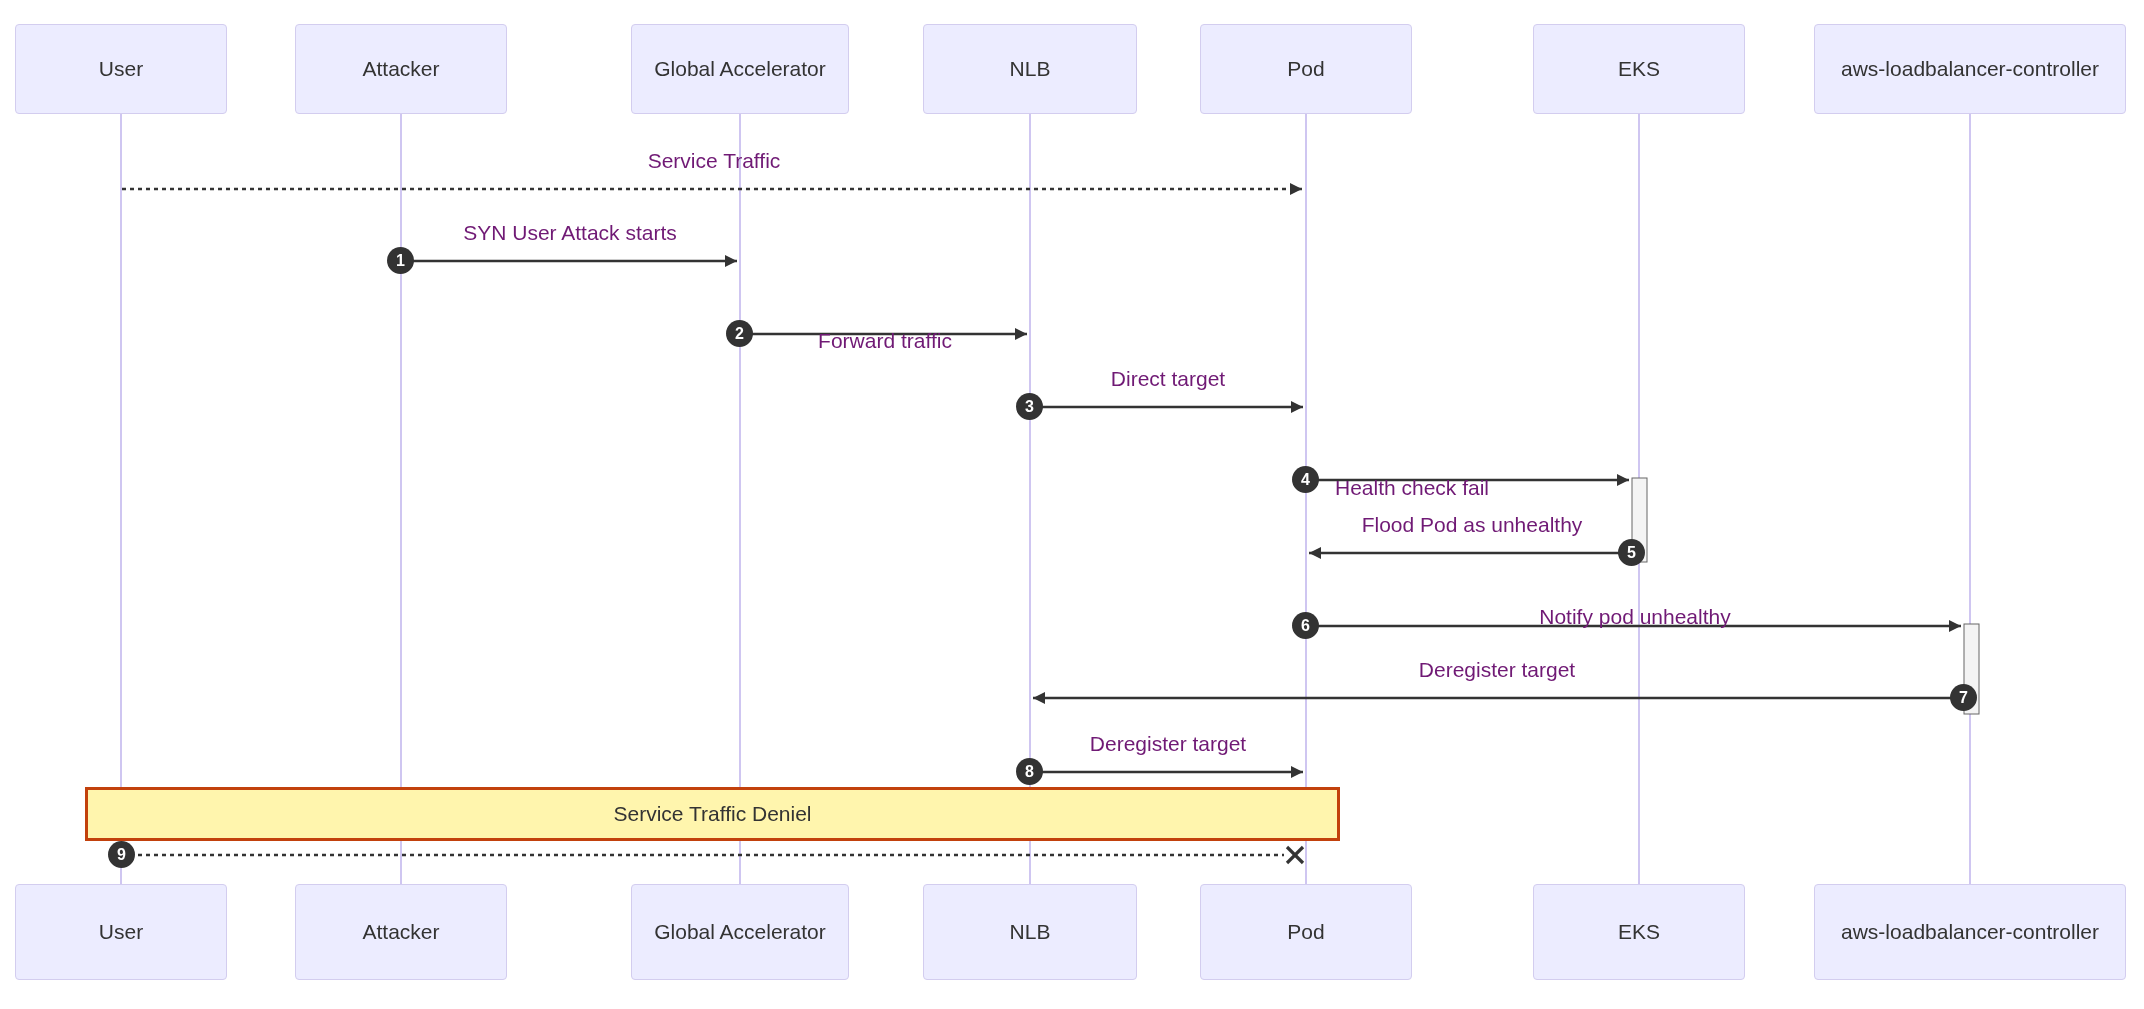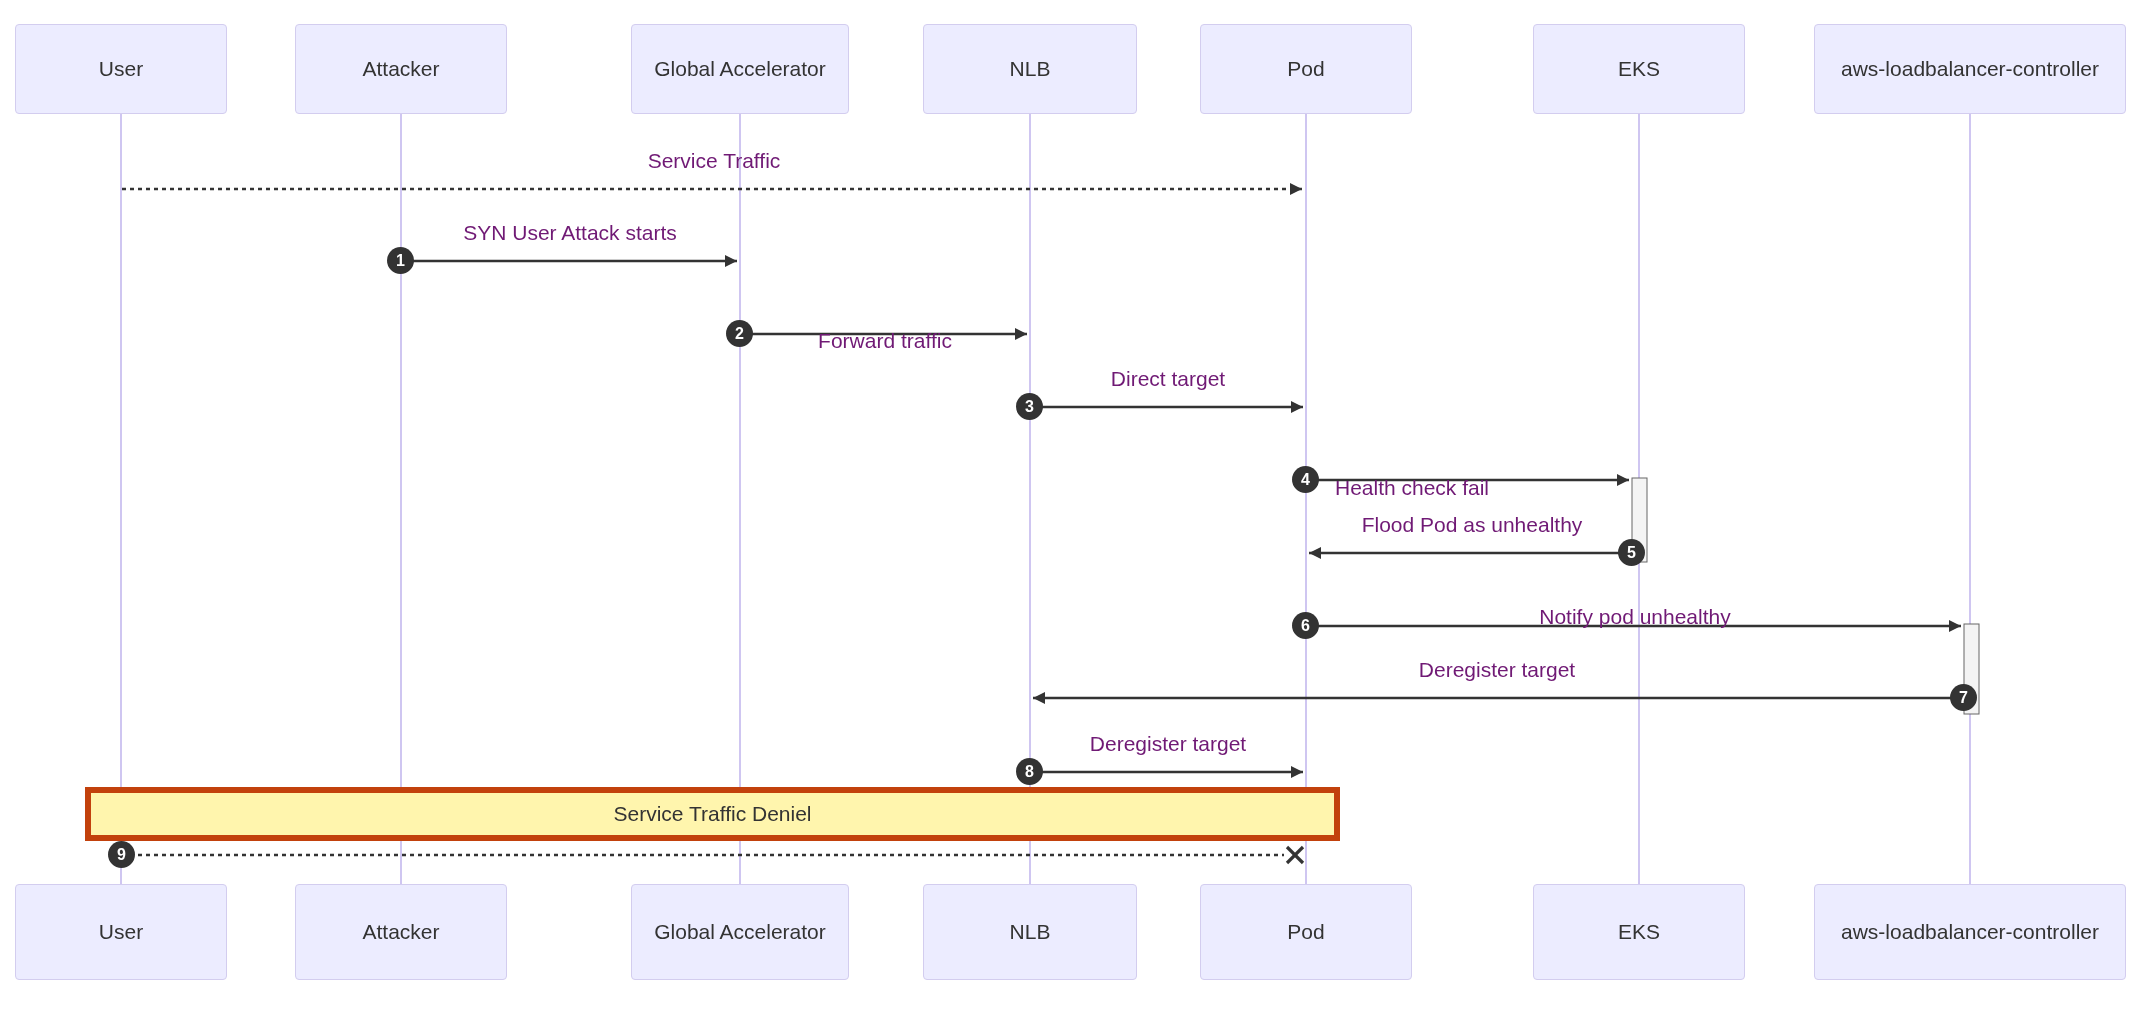--- a/index.html
+++ b/index.html
@@ -42,21 +42,21 @@
     background:#333333;
     color:#ffffff;
     font-size:16px;font-weight:bold;
     display:flex;align-items:center;justify-content:center;
     z-index:4;
   }
   .note{
     position:absolute;
     left:85px;top:787px;width:1255px;height:54px;
     background:#fff5ad;
-    border:6px solid #c2410c;
+    border:3px solid #c2410c;
     display:flex;align-items:center;justify-content:center;
     font-size:21px;
     color:#333333;
     z-index:3;
     box-sizing:border-box;
   }
 </style>
 </head>
 <body>
 

